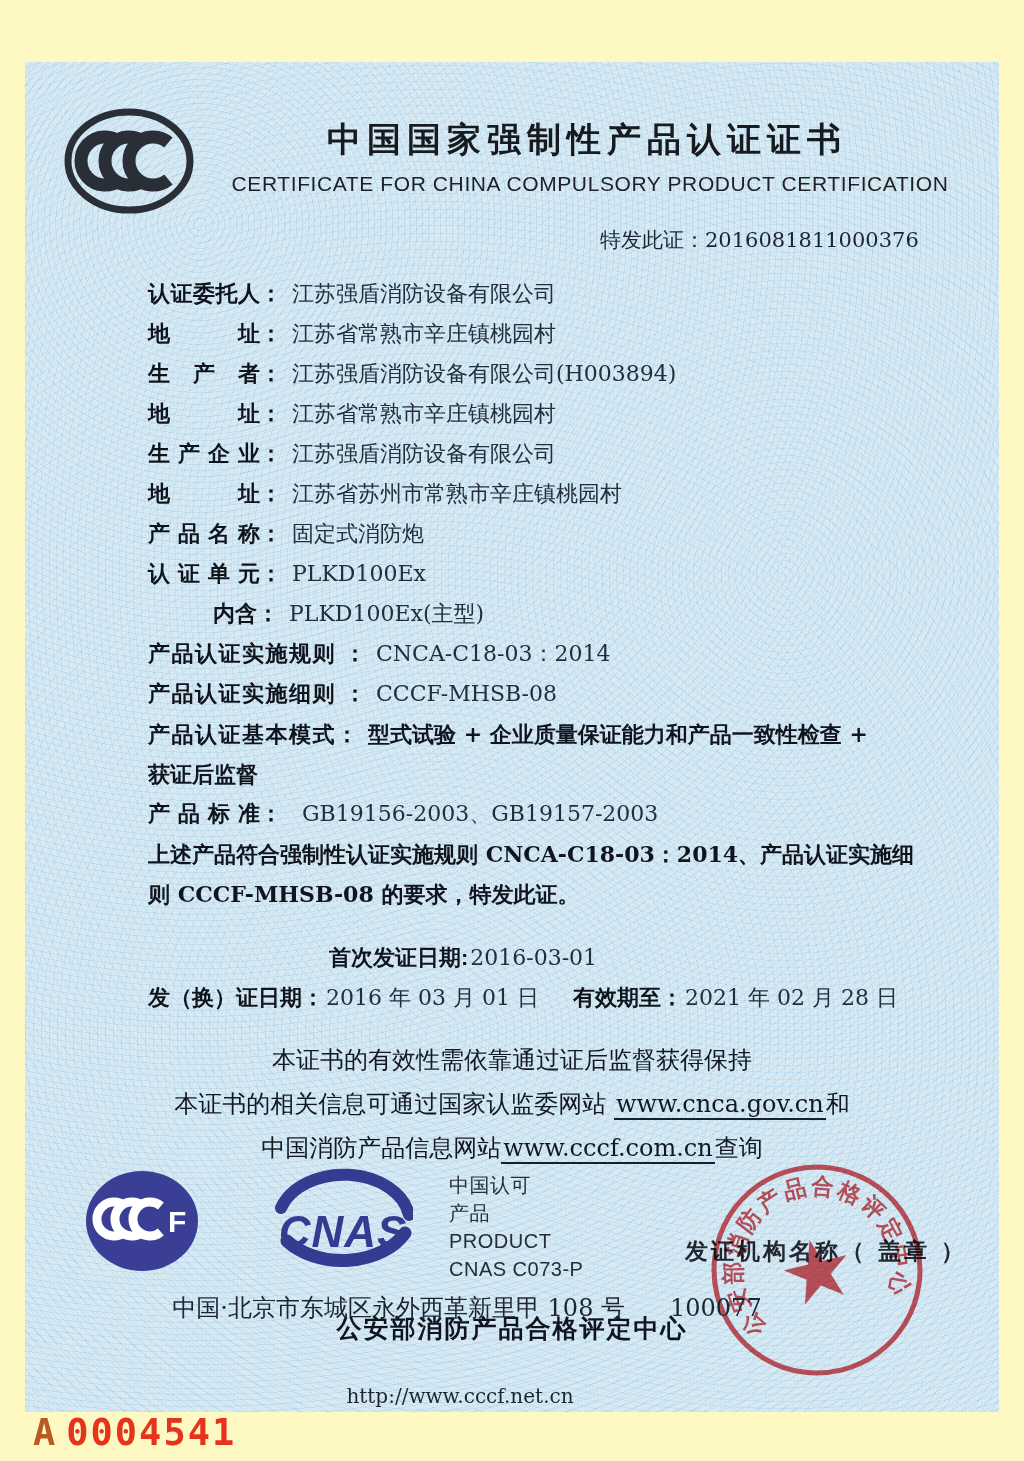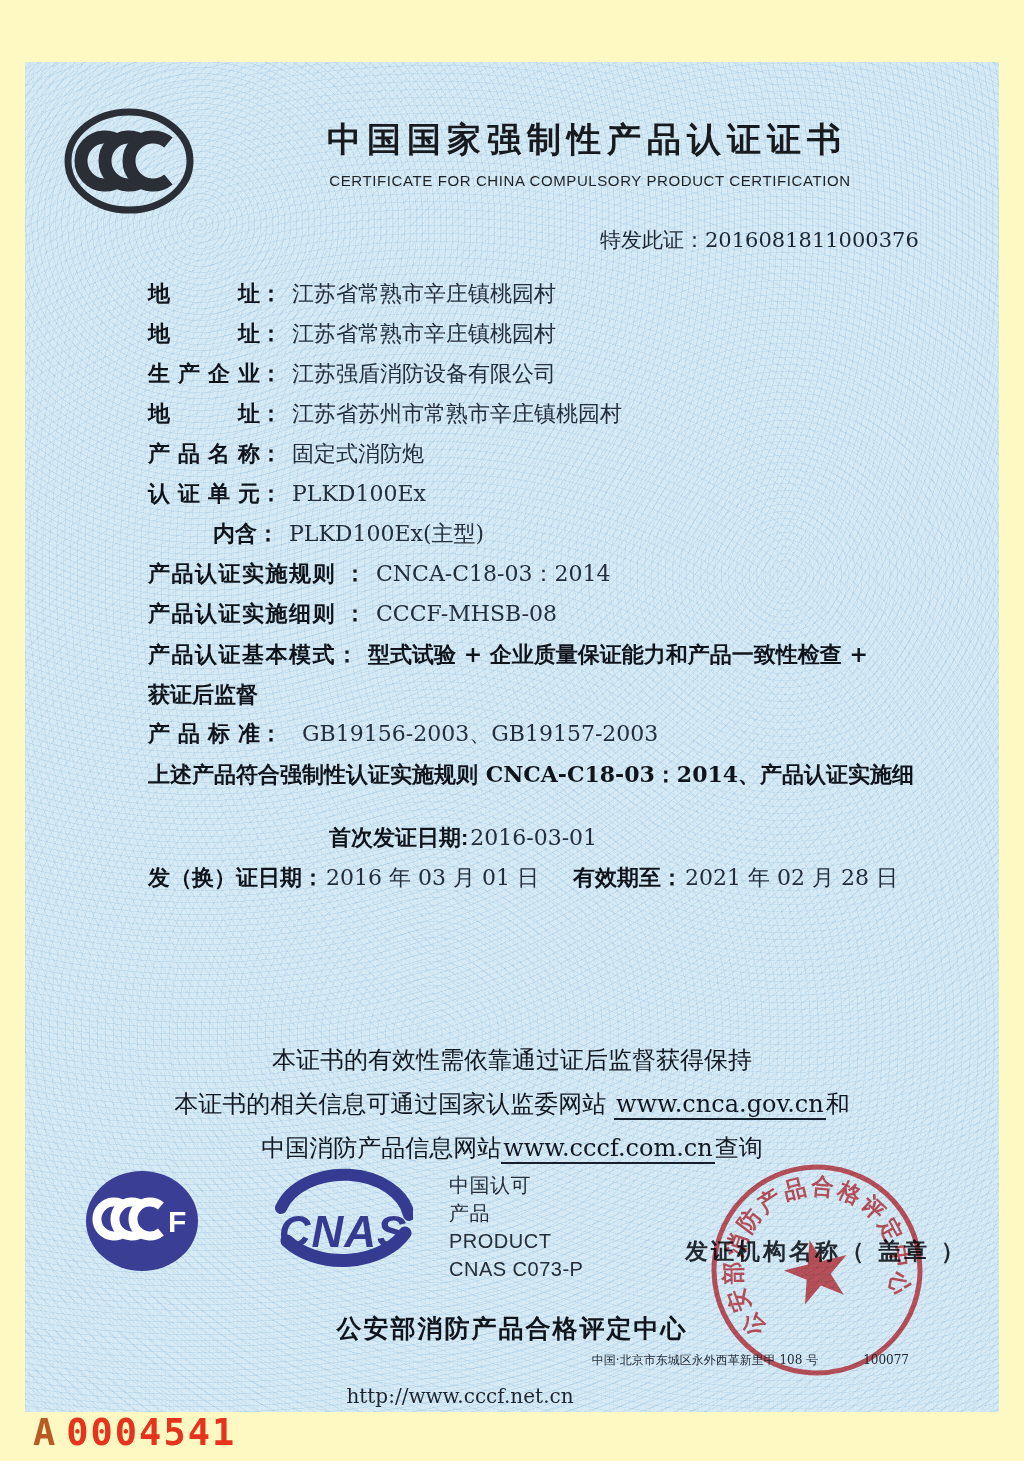--- a/index.html
+++ b/index.html
@@ -17,21 +17,21 @@
   }
 
   .ccc-logo { position:absolute; left:38px; top:45px; }
 
   .title {
     position:absolute; left:220px; right:70px; top:55px; text-align:center;
     font-size:34px; font-weight:700; letter-spacing:6px; color:#171b20;
   }
   .subtitle {
     position:absolute; left:196px; right:40px; top:110px; text-align:center;
-    font-size:15px; font-weight:500; letter-spacing:.6px; color:#1d2126;
+    font-size:21px; font-weight:500; letter-spacing:.6px; color:#1d2126;
   }
   .certno {
     position:absolute; left:575px; top:164px; font-size:21px; color:#1b2532;
     font-family:"DejaVu Serif","Liberation Serif",serif;
   }
 
   .fields { position:absolute; left:123px; top:212px; width:790px; }
   .row { height:40px; line-height:40px; white-space:nowrap; font-size:22px; }
   .lbl {
     display:inline-block; width:112px; text-align:justify; text-align-last:justify;
@@ -74,22 +74,22 @@
     font-family:"DejaVu Serif","Liberation Serif",serif;
   }
   .stamp { position:absolute; left:672px; top:1088px; mix-blend-mode:multiply; opacity:.92; }
 
   .footer-org {
     position:absolute; left:0; right:0; top:1250px; text-align:center;
     font-size:25px; font-weight:700; letter-spacing:2px; color:#10151d;
     font-family:"DejaVu Serif","Liberation Serif",serif;
   }
   .footer-addr {
-    position:absolute; left:0; right:90px; top:1290px; text-align:right;
-    font-size:12px; color:#1c2530;
+    position:absolute; left:0; right:90px; top:1230px; text-align:center;
+    font-size:24px; color:#1c2530;
     font-family:"DejaVu Serif","Liberation Serif",serif;
   }
   .footer-post { margin-left:45px; }
   .footer-web {
     position:absolute; left:0; right:120px; top:1322px; text-align:center;
     font-size:20px; color:#1c2530;
     font-family:"DejaVu Serif","Liberation Serif",serif;
     padding-left:16px;
   }
 
@@ -116,21 +116,27 @@
 
     <div class="title">中国国家强制性产品认证证书</div>
     <div class="subtitle">CERTIFICATE FOR CHINA COMPULSORY PRODUCT CERTIFICATION</div>
 
     <div class="certno">
       <span>特发此证：</span><span>2016081811000376</span>
     </div>
 
     <div class="fields">
       <div class="row">
+        <span class="lbl">认证委托人</span><span class="colon">：</span><span class="val">江苏强盾消防设备有限公司</span>
+      </div>
+      <div class="row">
         <span class="lbl">地址</span><span class="colon">：</span><span class="val">江苏省常熟市辛庄镇桃园村</span>
+      </div>
+      <div class="row">
+        <span class="lbl">生产者</span><span class="colon">：</span><span class="val">江苏强盾消防设备有限公司(H003894)</span>
       </div>
       <div class="row">
         <span class="lbl">地址</span><span class="colon">：</span><span class="val">江苏省常熟市辛庄镇桃园村</span>
       </div>
       <div class="row">
         <span class="lbl">生产企业</span><span class="colon">：</span><span class="val">江苏强盾消防设备有限公司</span>
       </div>
       <div class="row">
         <span class="lbl">地址</span><span class="colon">：</span><span class="val">江苏省苏州市常熟市辛庄镇桃园村</span>
       </div>
@@ -152,20 +158,21 @@
       <div class="row">
         <span class="lbl-long">产品认证基本模式</span><span class="colon">：</span><span class="val bold">型式试验 + 企业质量保证能力和产品一致性检查 +</span>
       </div>
       <div class="row">
         <span class="val bold" style="margin-left:0;">获证后监督</span>
       </div>
       <div class="row">
         <span class="lbl">产品标准</span><span class="colon">：</span><span class="val gap">GB19156-2003、GB19157-2003</span>
       </div>
       <div class="row para">上述产品符合强制性认证实施规则 CNCA-C18-03：2014、产品认证实施细</div>
+      <div class="row para">则 CCCF-MHSB-08 的要求，特发此证。</div>
       <div class="row row-center">
         <span class="lbl-n">首次发证日期:</span><span class="val" style="margin-left:2px;">2016-03-01</span>
       </div>
       <div class="row">
         <span class="lbl-n">发（换）证日期：</span><span class="val" style="margin-left:2px;">2016 年 03 月 01 日</span><span class="lbl-n gap2">有效期至：</span><span class="val" style="margin-left:2px;">2021 年 02 月 28 日</span>
       </div>
     </div>
 
     <div class="notice">
       <div>本证书的有效性需依靠通过证后监督获得保持</div>

